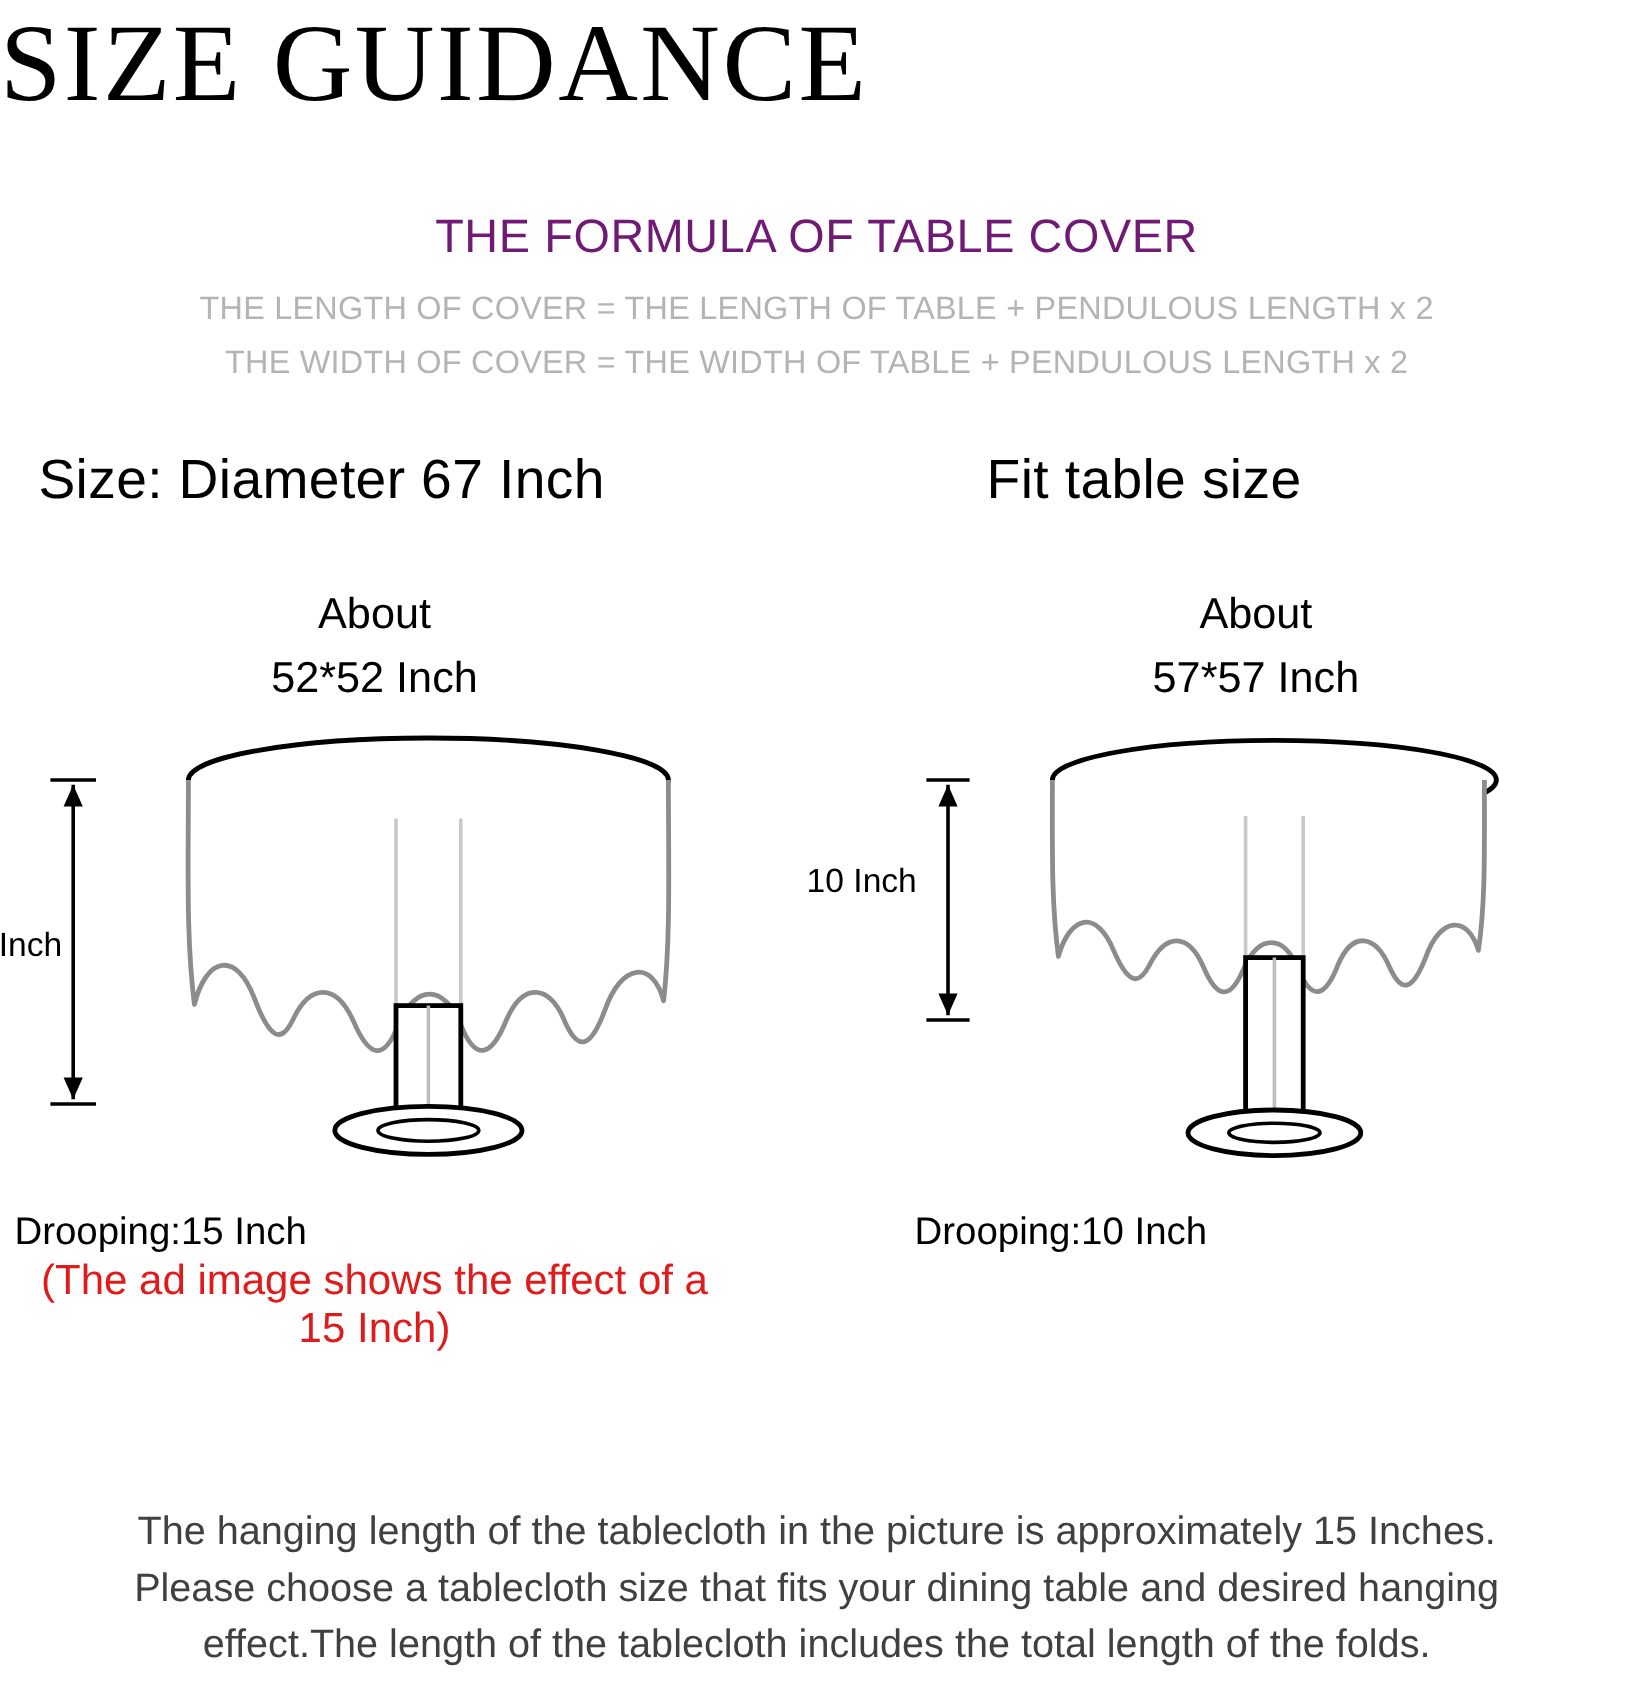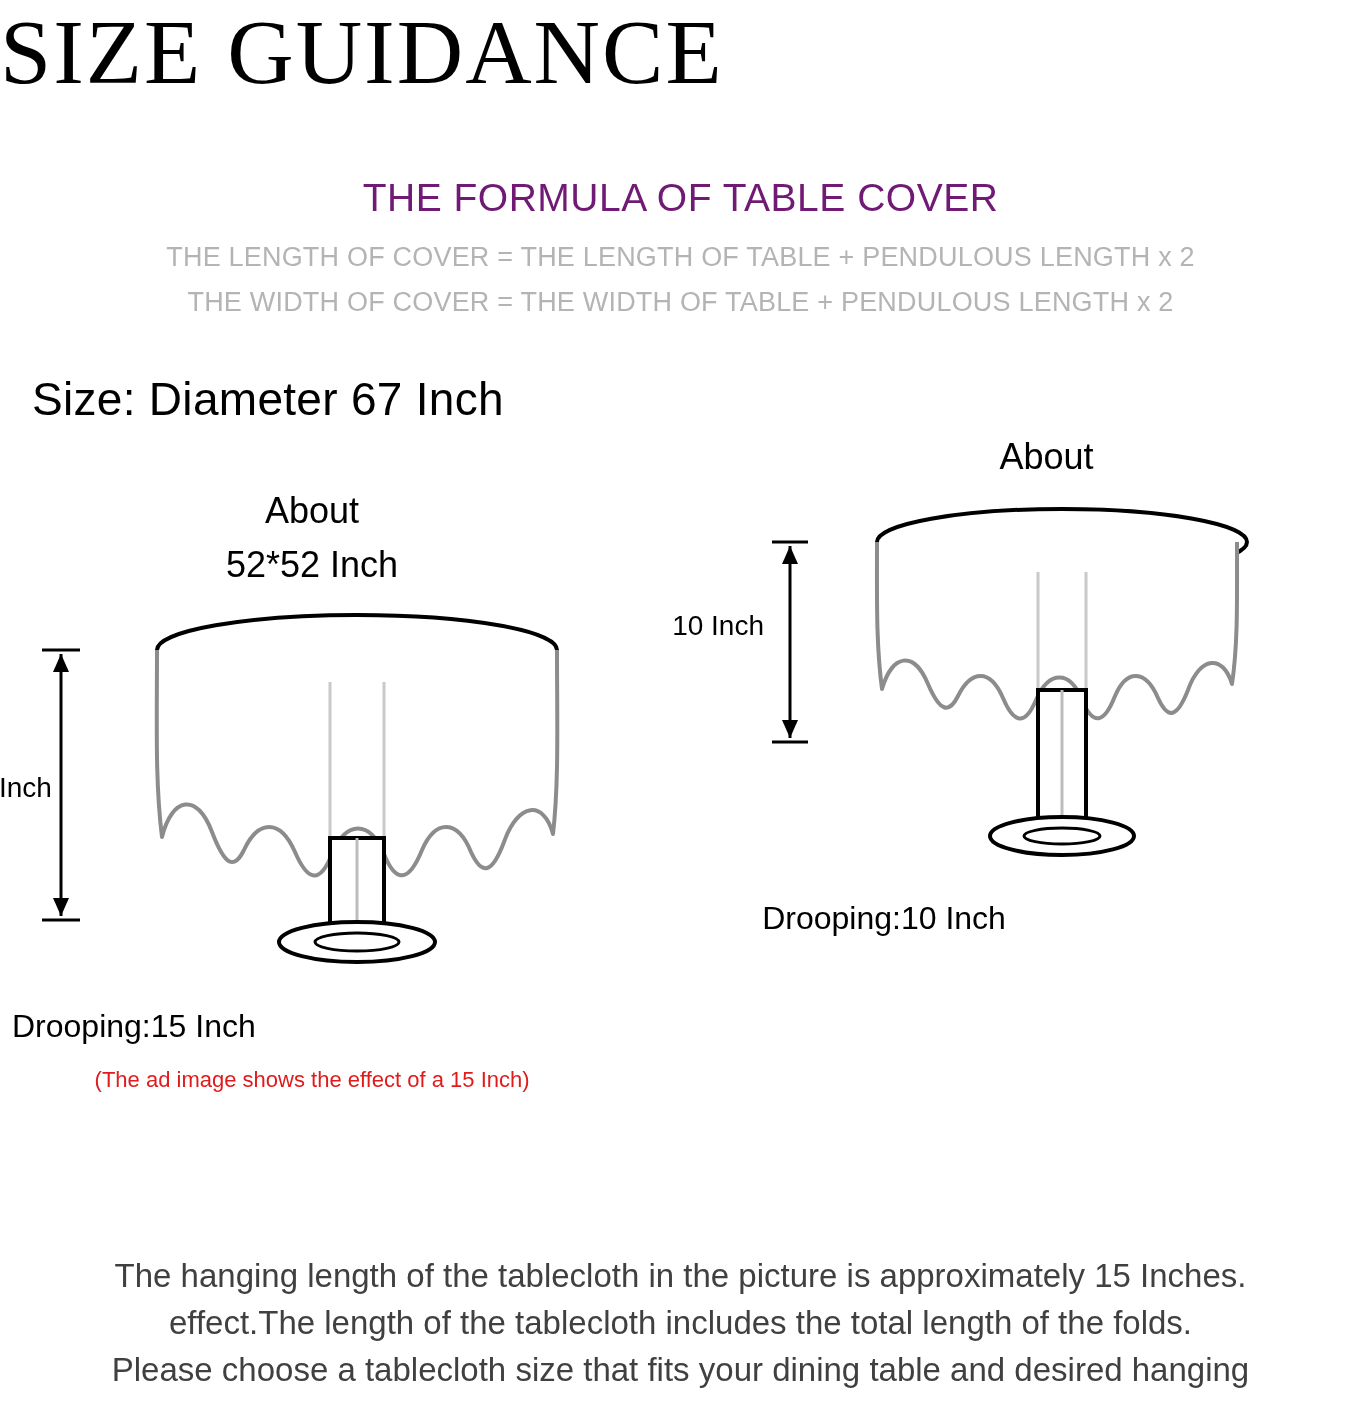--- a/index.html
+++ b/index.html
@@ -96,22 +96,22 @@
     text-align: left;
     font-size: 32px;
     margin-top: 6px;
   }
   .col-left .drooping { padding-right: 150px; }
   .col-right .drooping { padding-right: 30px; }
 
   .note-red {
     text-align: center;
     color: #e01b1b;
-    font-size: 22px;
-    margin-top: 22px;
+    font-size: 35px;
+    margin-top: 2px;
     padding-right: 150px;
   }
 
   
   .footer-note {
     color: #404040;
     font-size: 33px;
     line-height: 1.42;
     text-align: center;
     position: absolute;
@@ -178,23 +178,25 @@
           <path d="M49 314 L41 296 L57 296 Z" fill="#000000"></path>
         </svg>
         <div style="position:absolute; left:-52px; top:170px; font-size:28px;">15 Inch</div>
       </div>
 
       <div class="drooping">Drooping:15 Inch</div>
       <div class="note-red">(The ad image shows the effect of a 15 Inch)</div>
     </div>
 
     <div class="col col-right">
+      <div class="col-heading">Fit table size</div>
 
       <div class="about">
         <div>About</div>
+        <div>57*57 Inch</div>
       </div>
 
       <div class="diagram-wrap">
         <svg width="600" height="400" viewBox="0 0 600 400">
           <ellipse cx="300" cy="48" rx="185" ry="33" fill="#ffffff" stroke="#000000" stroke-width="4"></ellipse>
           <path d="M115 48
                    C115 105 114 150 120 195
                    C130 160 152 156 166 190
                    C178 218 187 220 196 202
                    C209 176 228 174 241 204
@@ -221,17 +223,17 @@
         <div style="position:absolute; left:-90px; top:116px; font-size:28px;">10 Inch</div>
       </div>
 
       <div class="drooping">Drooping:10 Inch</div>
     </div>
 
   </div>
 
   <div class="footer-note">
     <div>The hanging length of the tablecloth in the picture is approximately 15 Inches.</div>
+    <div>Please choose a tablecloth size that fits your dining table and desired hanging</div>
     <div>effect.The length of the tablecloth includes the total length of the folds.</div>
-    <div>Please choose a tablecloth size that fits your dining table and desired hanging</div>
   </div>
 
 </div>
 
 </body></html>

